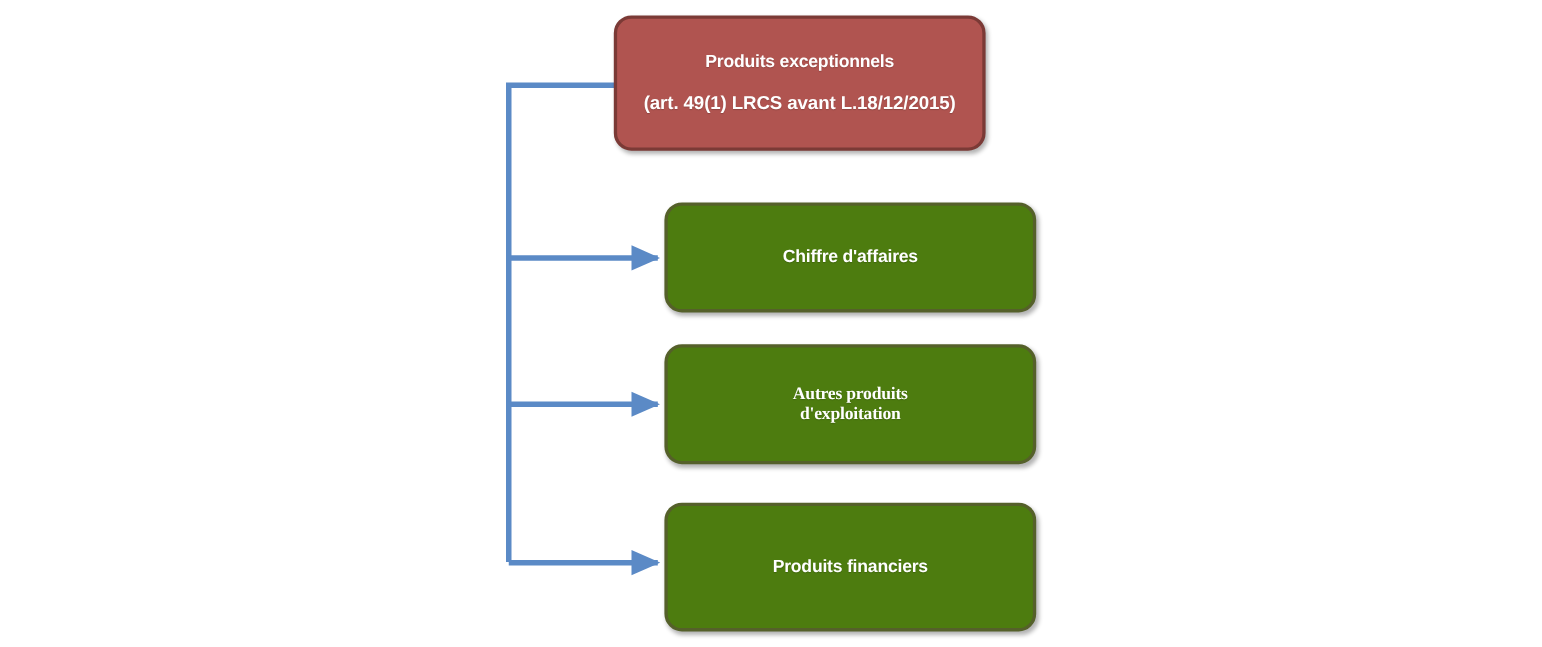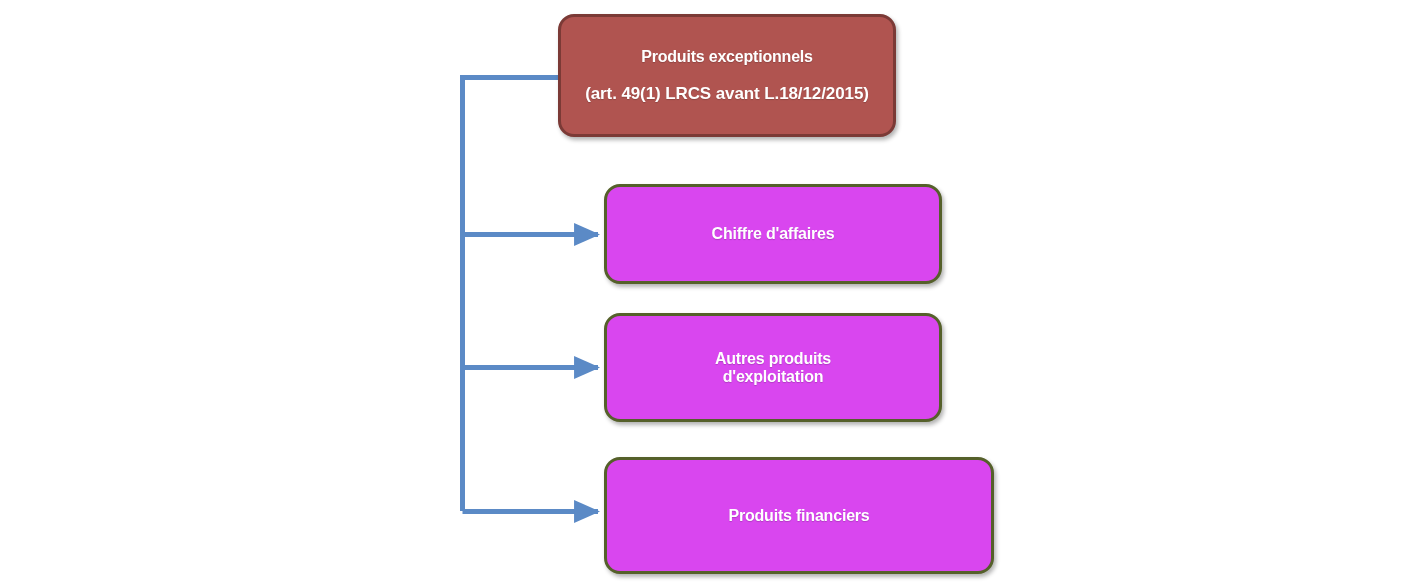--- a/index.html
+++ b/index.html
@@ -44,21 +44,21 @@
     color: #ffffff;
     padding: 4px 14px;
     box-shadow: 2px 3px 4px rgba(0,0,0,0.30);
   }
 
   .node.root {
     background: #b05450;
     border-color: #7b3a36;
   }
   .node.leaf {
-    background: #d946ef;
+    background: #4d7c0f;
     border-color: #55602a;
   }
 
   .node-title {
     font-weight: bold;
     font-size: 16px;
     line-height: 1.12;
     letter-spacing: -0.2px;
     white-space: pre-line;
     text-shadow: 0 1px 1px rgba(0,0,0,0.18);
@@ -68,22 +68,22 @@
     font-size: 17px;
     line-height: 1.15;
     margin-top: 18px;
     letter-spacing: -0.1px;
     text-shadow: 0 1px 1px rgba(0,0,0,0.18);
   }
 
   
   #node-root        { left: 558px; top: 14px;  width: 338px; height: 123px; }
   #node-chiffre     { left: 604px; top: 184px; width: 338px; height: 100px; }
-  #node-autres      { left: 604px; top: 313px; width: 338px; height: 109px; }
-  #node-financiers  { left: 604px; top: 457px; width: 390px; height: 117px; }
+  #node-autres      { left: 604px; top: 313px; width: 338px; height: 109px; font-family: Liberation Serif, serif; }
+  #node-financiers  { left: 604px; top: 457px; width: 338px; height: 117px; }
 </style>
 </head>
 <body>
 
 <div id="canvas">
 
   <svg id="connectors" viewBox="0 0 1402 588" width="1402" height="588" xmlns="http://www.w3.org/2000/svg">
     <defs>
       <marker id="arrow-blue" viewBox="0 0 10 10" refX="9.2" refY="5" markerWidth="5.2" markerHeight="5.2" orient="auto-start-reverse">
         <path d="M 0 0.6 L 10 5 L 0 9.4 z" fill="#5b8ac6"></path>

